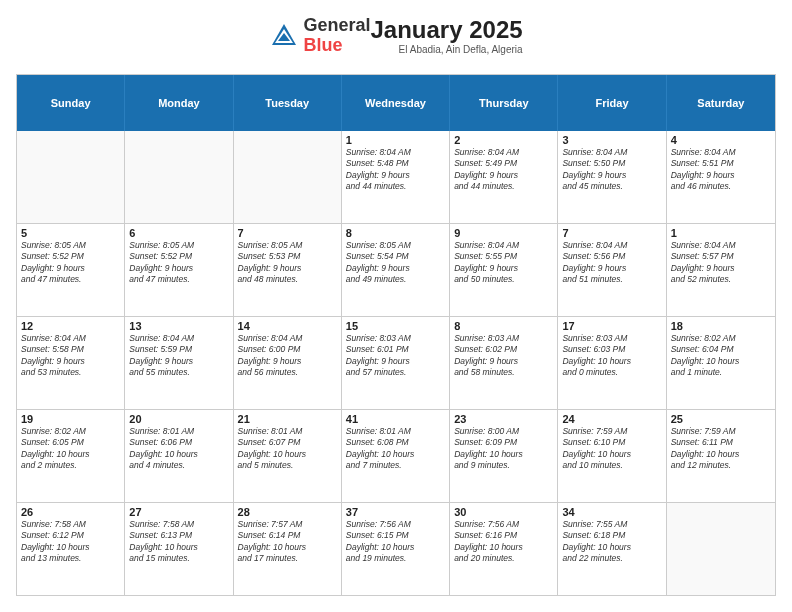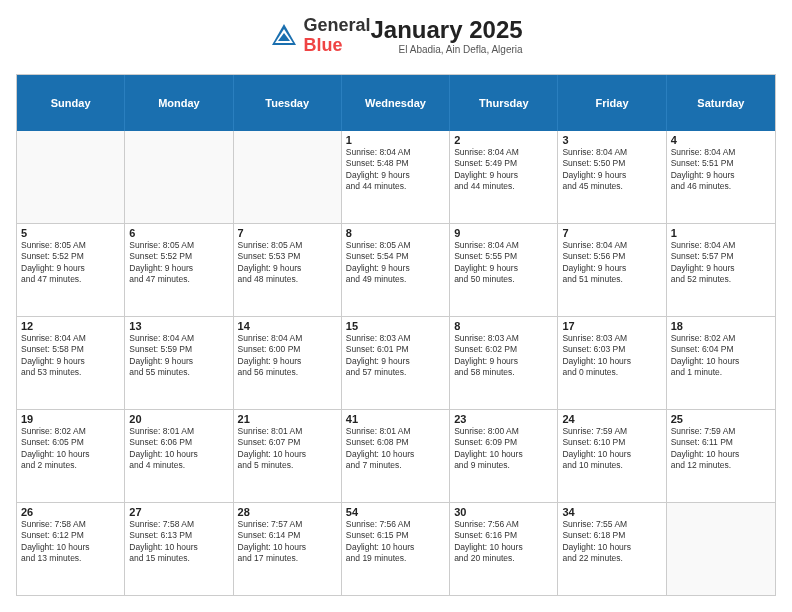--- a/index.html
+++ b/index.html
@@ -98,20 +98,21 @@
     .cal-cell .day-num {
       font-size: 11px;
       font-weight: bold;
       color: #222;
       margin-bottom: 1px;
     }
     .cal-cell .cell-text {
       font-size: 8.5px;
       line-height: 1.35;
       color: #333;
+      font-style: italic;
     }
   </style>
 </head>
 <body>
 
 <div class="page">
   <div class="header">
     <div class="logo">
       <svg class="logo-icon" viewBox="0 0 30 30">
         <polygon points="15,3 27,24 3,24" fill="#1a6faf"></polygon>
@@ -258,21 +259,21 @@
           </div>
           <div class="cal-cell">
             <div class="day-num">27</div>
             <div class="cell-text">Sunrise: 7:58 AM<br>Sunset: 6:13 PM<br>Daylight: 10 hours<br>and 15 minutes.</div>
           </div>
           <div class="cal-cell">
             <div class="day-num">28</div>
             <div class="cell-text">Sunrise: 7:57 AM<br>Sunset: 6:14 PM<br>Daylight: 10 hours<br>and 17 minutes.</div>
           </div>
           <div class="cal-cell">
-            <div class="day-num">54</div>
+            <div class="day-num">37</div>
             <div class="cell-text">Sunrise: 7:56 AM<br>Sunset: 6:15 PM<br>Daylight: 10 hours<br>and 19 minutes.</div>
           </div>
           <div class="cal-cell">
             <div class="day-num">30</div>
             <div class="cell-text">Sunrise: 7:56 AM<br>Sunset: 6:16 PM<br>Daylight: 10 hours<br>and 20 minutes.</div>
           </div>
           <div class="cal-cell">
             <div class="day-num">34</div>
             <div class="cell-text">Sunrise: 7:55 AM<br>Sunset: 6:18 PM<br>Daylight: 10 hours<br>and 22 minutes.</div>
           </div>

